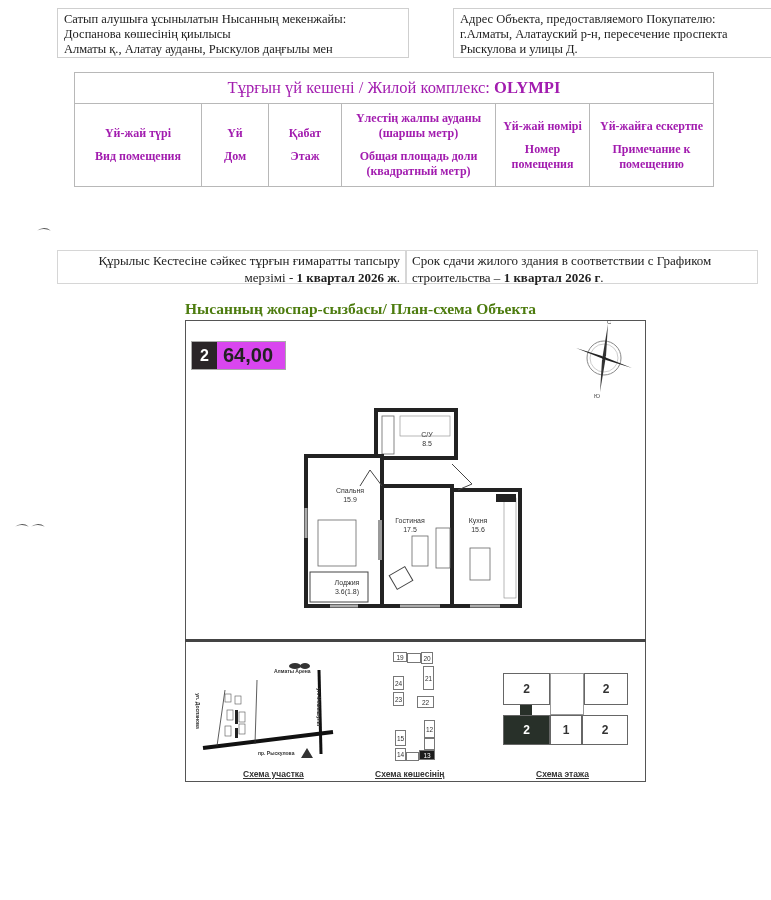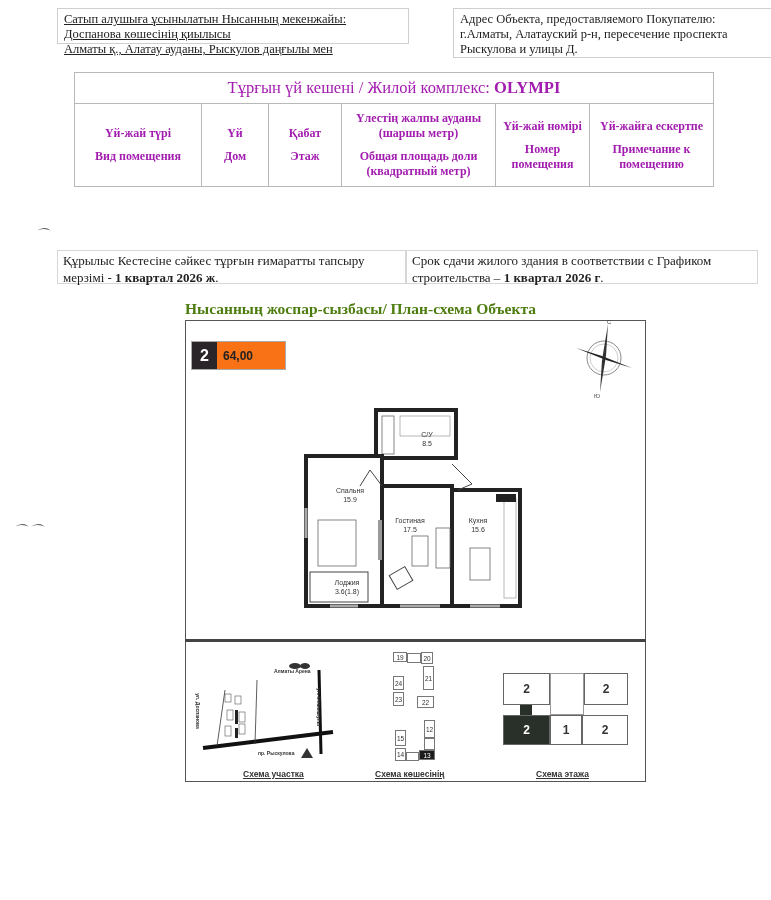--- a/index.html
+++ b/index.html
@@ -36,22 +36,22 @@
     position: absolute; left: 185px; top: 320px; width: 461px; height: 462px;
     border: 1.5px solid #555; box-sizing: border-box;
   }
   .plan-divider { position: absolute; left: 185px; top: 639px; width: 461px; height: 3px; background: #444; }
   .badge { position: absolute; left: 191px; top: 341px; height: 27px; display: flex; border: 1px solid #aaa; }
   .badge .num {
     width: 25px; background: #2a2528; color: #fff; font-family: "Liberation Sans", sans-serif;
     font-weight: bold; font-size: 16px; display: flex; align-items: center; justify-content: center;
   }
   .badge .area {
-    width: 62px; background: #f97316; font-family: "Liberation Sans", sans-serif; font-weight: bold;
-    font-size: 12px; display: flex; align-items: center; padding-left: 6px; color: #222;
+    width: 62px; background: #d946ef; font-family: "Liberation Sans", sans-serif; font-weight: bold;
+    font-size: 20px; display: flex; align-items: center; padding-left: 6px; color: #222;
   }
   .caption {
     position: absolute; top: 769px; font-family: "Liberation Sans", sans-serif; font-weight: bold;
     font-size: 8.5px; color: #333; text-decoration: underline;
   }
   .room-label { position: absolute; font-family: "Liberation Sans", sans-serif; font-size: 7px; color: #333; text-align: center; line-height: 9px; }
   .mark { position: absolute; color: #555; font-family: "Liberation Sans", sans-serif; }
   .floor-cell {
     position: absolute; box-sizing: border-box; border: 1px solid #666; background: #fff;
     font-family: "Liberation Sans", sans-serif; font-weight: bold; font-size: 12px;
@@ -62,21 +62,21 @@
     position: absolute; box-sizing: border-box; border: 1px solid #777; background: #fff;
     font-family: "Liberation Sans", sans-serif; font-size: 6.5px; display: flex;
     align-items: center; justify-content: center; color: #333;
   }
   .bldg.active { background: #1c1c1c; color: #fff; }
   .site-text { position: absolute; font-family: "Liberation Sans", sans-serif; font-size: 5px; color: #333; font-weight: bold; }
 </style>
 </head>
 <body>
 
-<div class="abs addr-box" style="left:57px; top:8px; width:352px; height:36px;text-decoration:underline;">
+<div class="abs addr-box" style="left:57px; top:8px; width:352px; height:50px;">
   <div>Сатып алушыға ұсынылатын Нысанның мекенжайы:</div>
   <div>Доспанова көшесінің қиылысы</div>
   <div>Алматы қ., Алатау ауданы, Рыскулов даңғылы мен</div>
 </div>
 <div class="abs addr-box" style="left:409px; top:8px; width:325px; height:50px;margin-left:44px;">
   <div>Адрес Объекта, предоставляемого Покупателю:</div>
   <div>г.Алматы, Алатауский р-н, пересечение проспекта</div>
   <div>Рыскулова и улицы Д.</div>
 </div>
 
@@ -94,21 +94,21 @@
     <th style="width:145px"><span>Үлестің жалпы ауданы (шаршы метр)</span><span class="gap"></span><span>Общая площадь доли (квадратный метр)</span></th>
     <th style="width:85px"><span>Үй-жай нөмірі</span><span class="gap"></span><span>Номер помещения</span></th>
     <th><span>Үй-жайға ескертпе</span><span class="gap"></span><span>Примечание к помещению</span></th>
   </tr>
 </tbody>
   </table>
 
 <div class="mark" style="left:36px; top:226px; font-size:16px;">⌒</div>
 <div class="mark" style="left:14px; top:522px; font-size:16px;">⌒⌒</div>
 
-<div class="deadline" style="left:57px; width:349px; height:34px;">
+<div class="deadline" style="left:57px; width:349px; height:34px;text-align:right;">
   <span>Құрылыс Кестесіне сәйкес тұрғын ғимаратты тапсыру мерзімі - </span><b>1 квартал 2026 ж</b><span>.</span>
 </div>
 <div class="deadline" style="left:406px; width:352px; height:34px;">
   <span>Срок сдачи жилого здания в соответствии с Графиком строительства – </span><b>1 квартал 2026 г</b><span>.</span>
 </div>
 
 <div class="plan-title">Нысанның жоспар-сызбасы/ План-схема Объекта</div>
 <div class="plan-frame"></div>
 <div class="plan-divider"></div>
 

